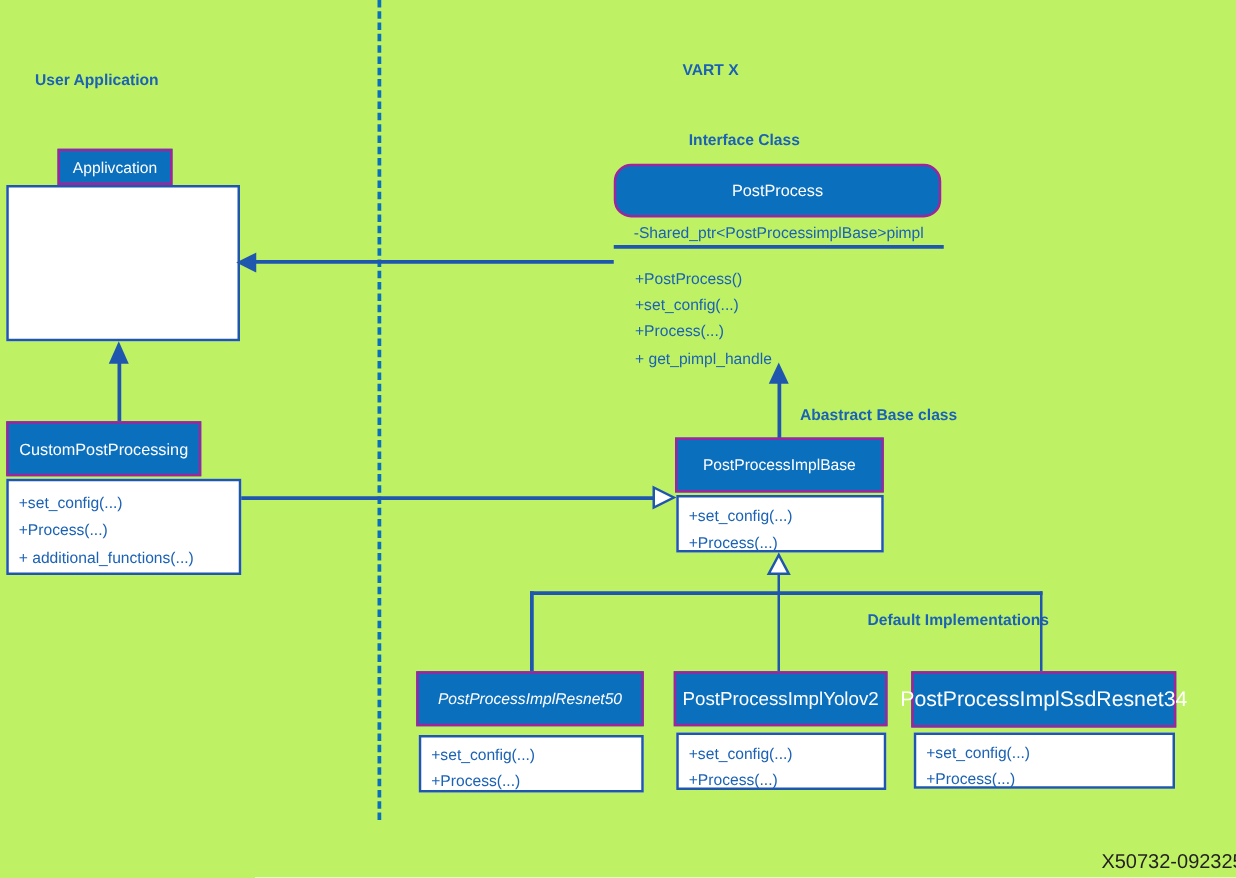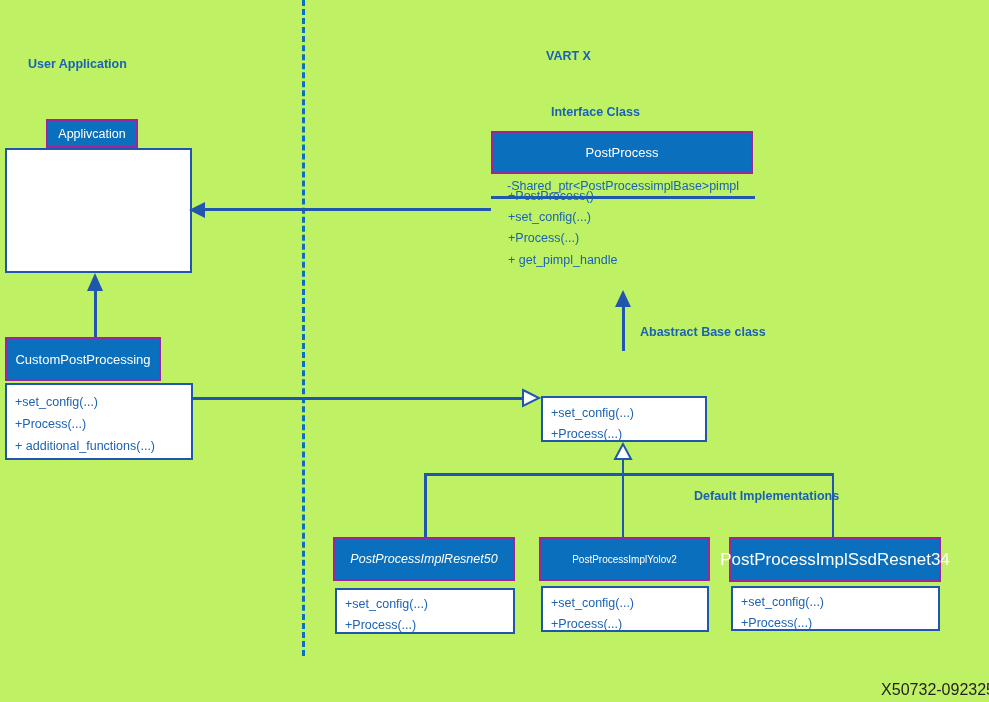--- a/index.html
+++ b/index.html
@@ -64,35 +64,36 @@
       <li style="height:22px;">+Process(...)</li>
       <li style="height:22px;">+ additional_functions(...)</li>
     </ul>
   </div>
 
   <div class="hline" style="left:193px;top:397px;width:330px;height:2.5px;"></div>
   <svg style="left:522px;top:389px;" width="19" height="18">
     <polygon points="1,1 17,9 1,17" fill="#ffffff" stroke="#2057ae" stroke-width="2"></polygon>
   </svg>
 
-  <div class="hdr" style="left:491px;top:131px;width:262px;height:43px;">PostProcess</div>
+  <div class="hdr" style="left:491px;top:131px;width:262px;height:43px;border-radius:14px;">PostProcess</div>
   <div class="attr" style="left:491px;top:179px;width:264px;">-Shared_ptr&lt;PostProcessimplBase&gt;pimpl</div>
   <div class="hline" style="left:491px;top:196px;width:264px;height:2.5px;"></div>
-  <div class="mlist" style="left:508px;top:185px;">
+  <div class="mlist" style="left:508px;top:212px;">
     <ul>
       <li>+PostProcess()</li>
       <li>+set_config(...)</li>
       <li>+Process(...)</li>
       <li>+ get_pimpl_handle</li>
     </ul>
   </div>
 
   <div class="vline" style="left:621.5px;top:305px;width:3px;height:46px;"></div>
   <div class="tri" style="left:615px;top:290px;border-left:8px solid transparent;border-right:8px solid transparent;border-bottom:17px solid var(--line);"></div>
 
+  <div class="hdr" style="left:540px;top:350px;width:167px;height:44px;font-size:12.5px;">PostProcessImplBase</div>
   <div class="mbox" style="left:541px;top:396px;width:166px;height:46px;padding-top:4px;">
     <ul>
       <li>+set_config(...)</li>
       <li>+Process(...)</li>
     </ul>
   </div>
 
   <svg style="left:614px;top:443px;" width="18" height="17">
     <polygon points="9,1 1,16 17,16" fill="#ffffff" stroke="#2057ae" stroke-width="2"></polygon>
   </svg>
@@ -102,21 +103,21 @@
   <div class="vline" style="left:831.5px;top:473px;width:2.5px;height:64px;"></div>
 
   <div class="hdr" style="left:333px;top:537px;width:182px;height:44px;font-size:12.5px;font-style:italic;">PostProcessImplResnet50</div>
   <div class="mbox" style="left:335px;top:588px;width:180px;height:46px;padding-top:3px;">
     <ul>
       <li>+set_config(...)</li>
       <li>+Process(...)</li>
     </ul>
   </div>
 
-  <div class="hdr" style="left:539px;top:537px;width:171px;height:44px;font-size:10px;">PostProcessImplYolov2</div>
+  <div class="hdr" style="left:539px;top:537px;width:171px;height:44px;font-size:15px;">PostProcessImplYolov2</div>
   <div class="mbox" style="left:541px;top:586px;width:168px;height:46px;padding-top:4px;">
     <ul>
       <li>+set_config(...)</li>
       <li>+Process(...)</li>
     </ul>
   </div>
 
   <div class="hdr" style="left:729px;top:537px;width:212px;height:45px;font-size:17px;">PostProcessImplSsdResnet34</div>
   <div class="mbox" style="left:731px;top:586px;width:209px;height:45px;padding-top:3px;">
     <ul>

